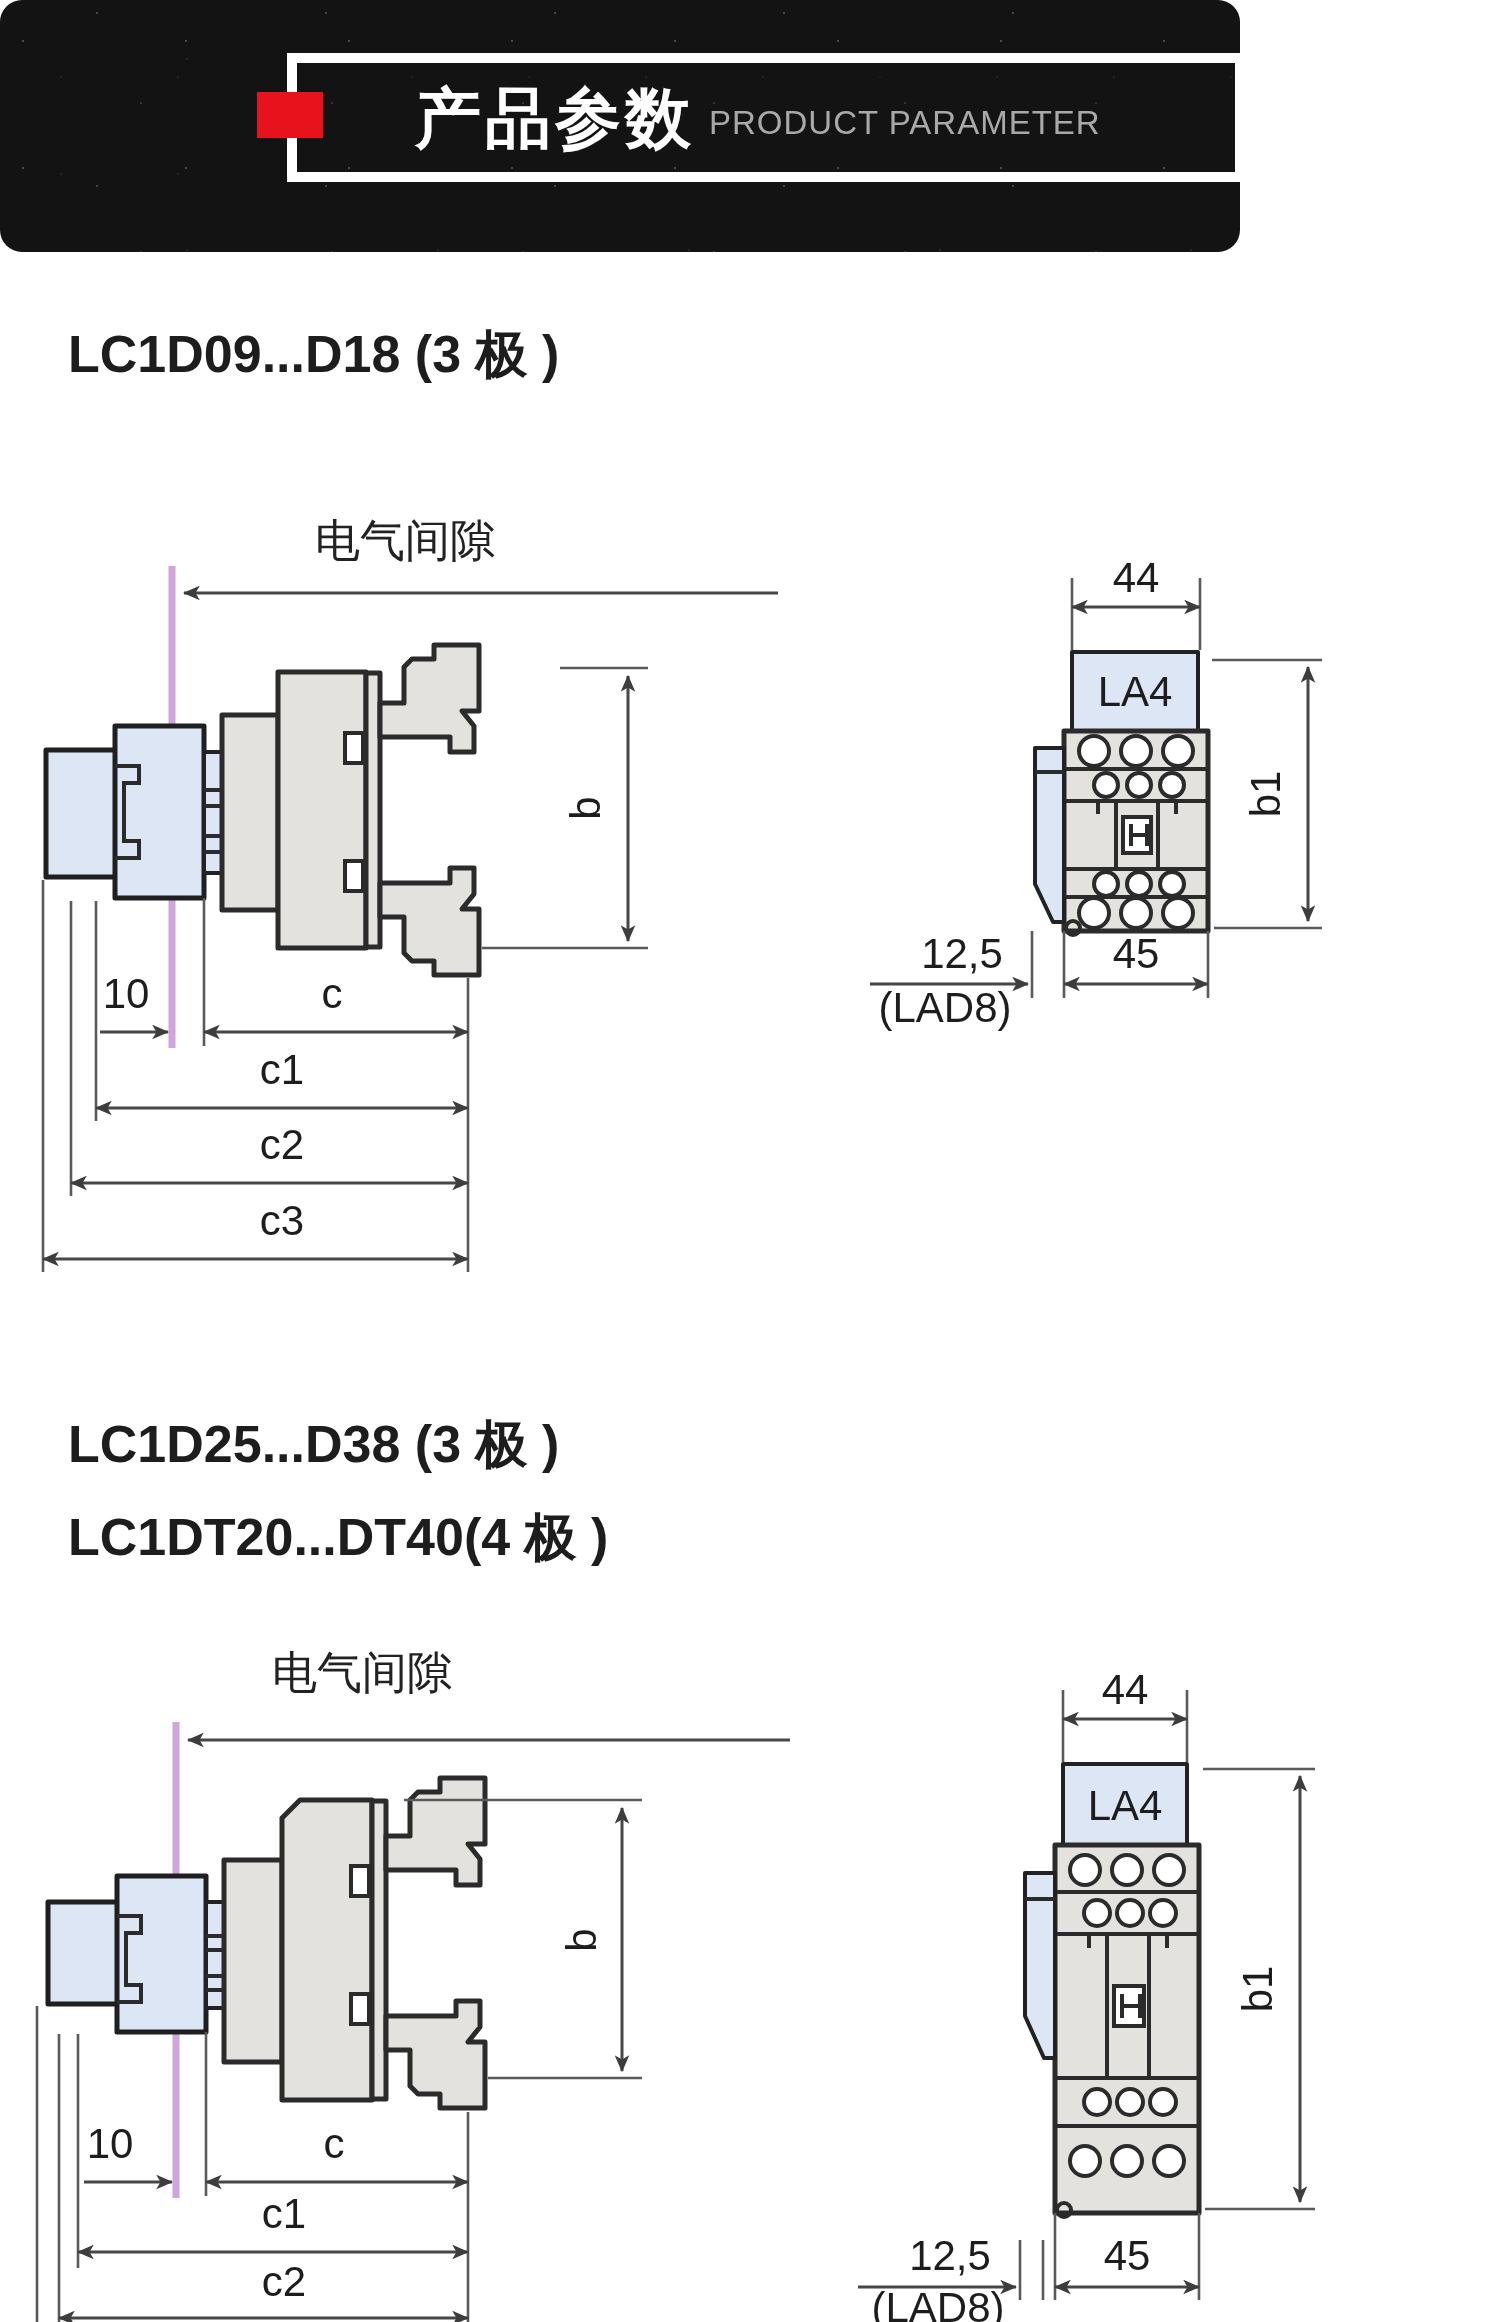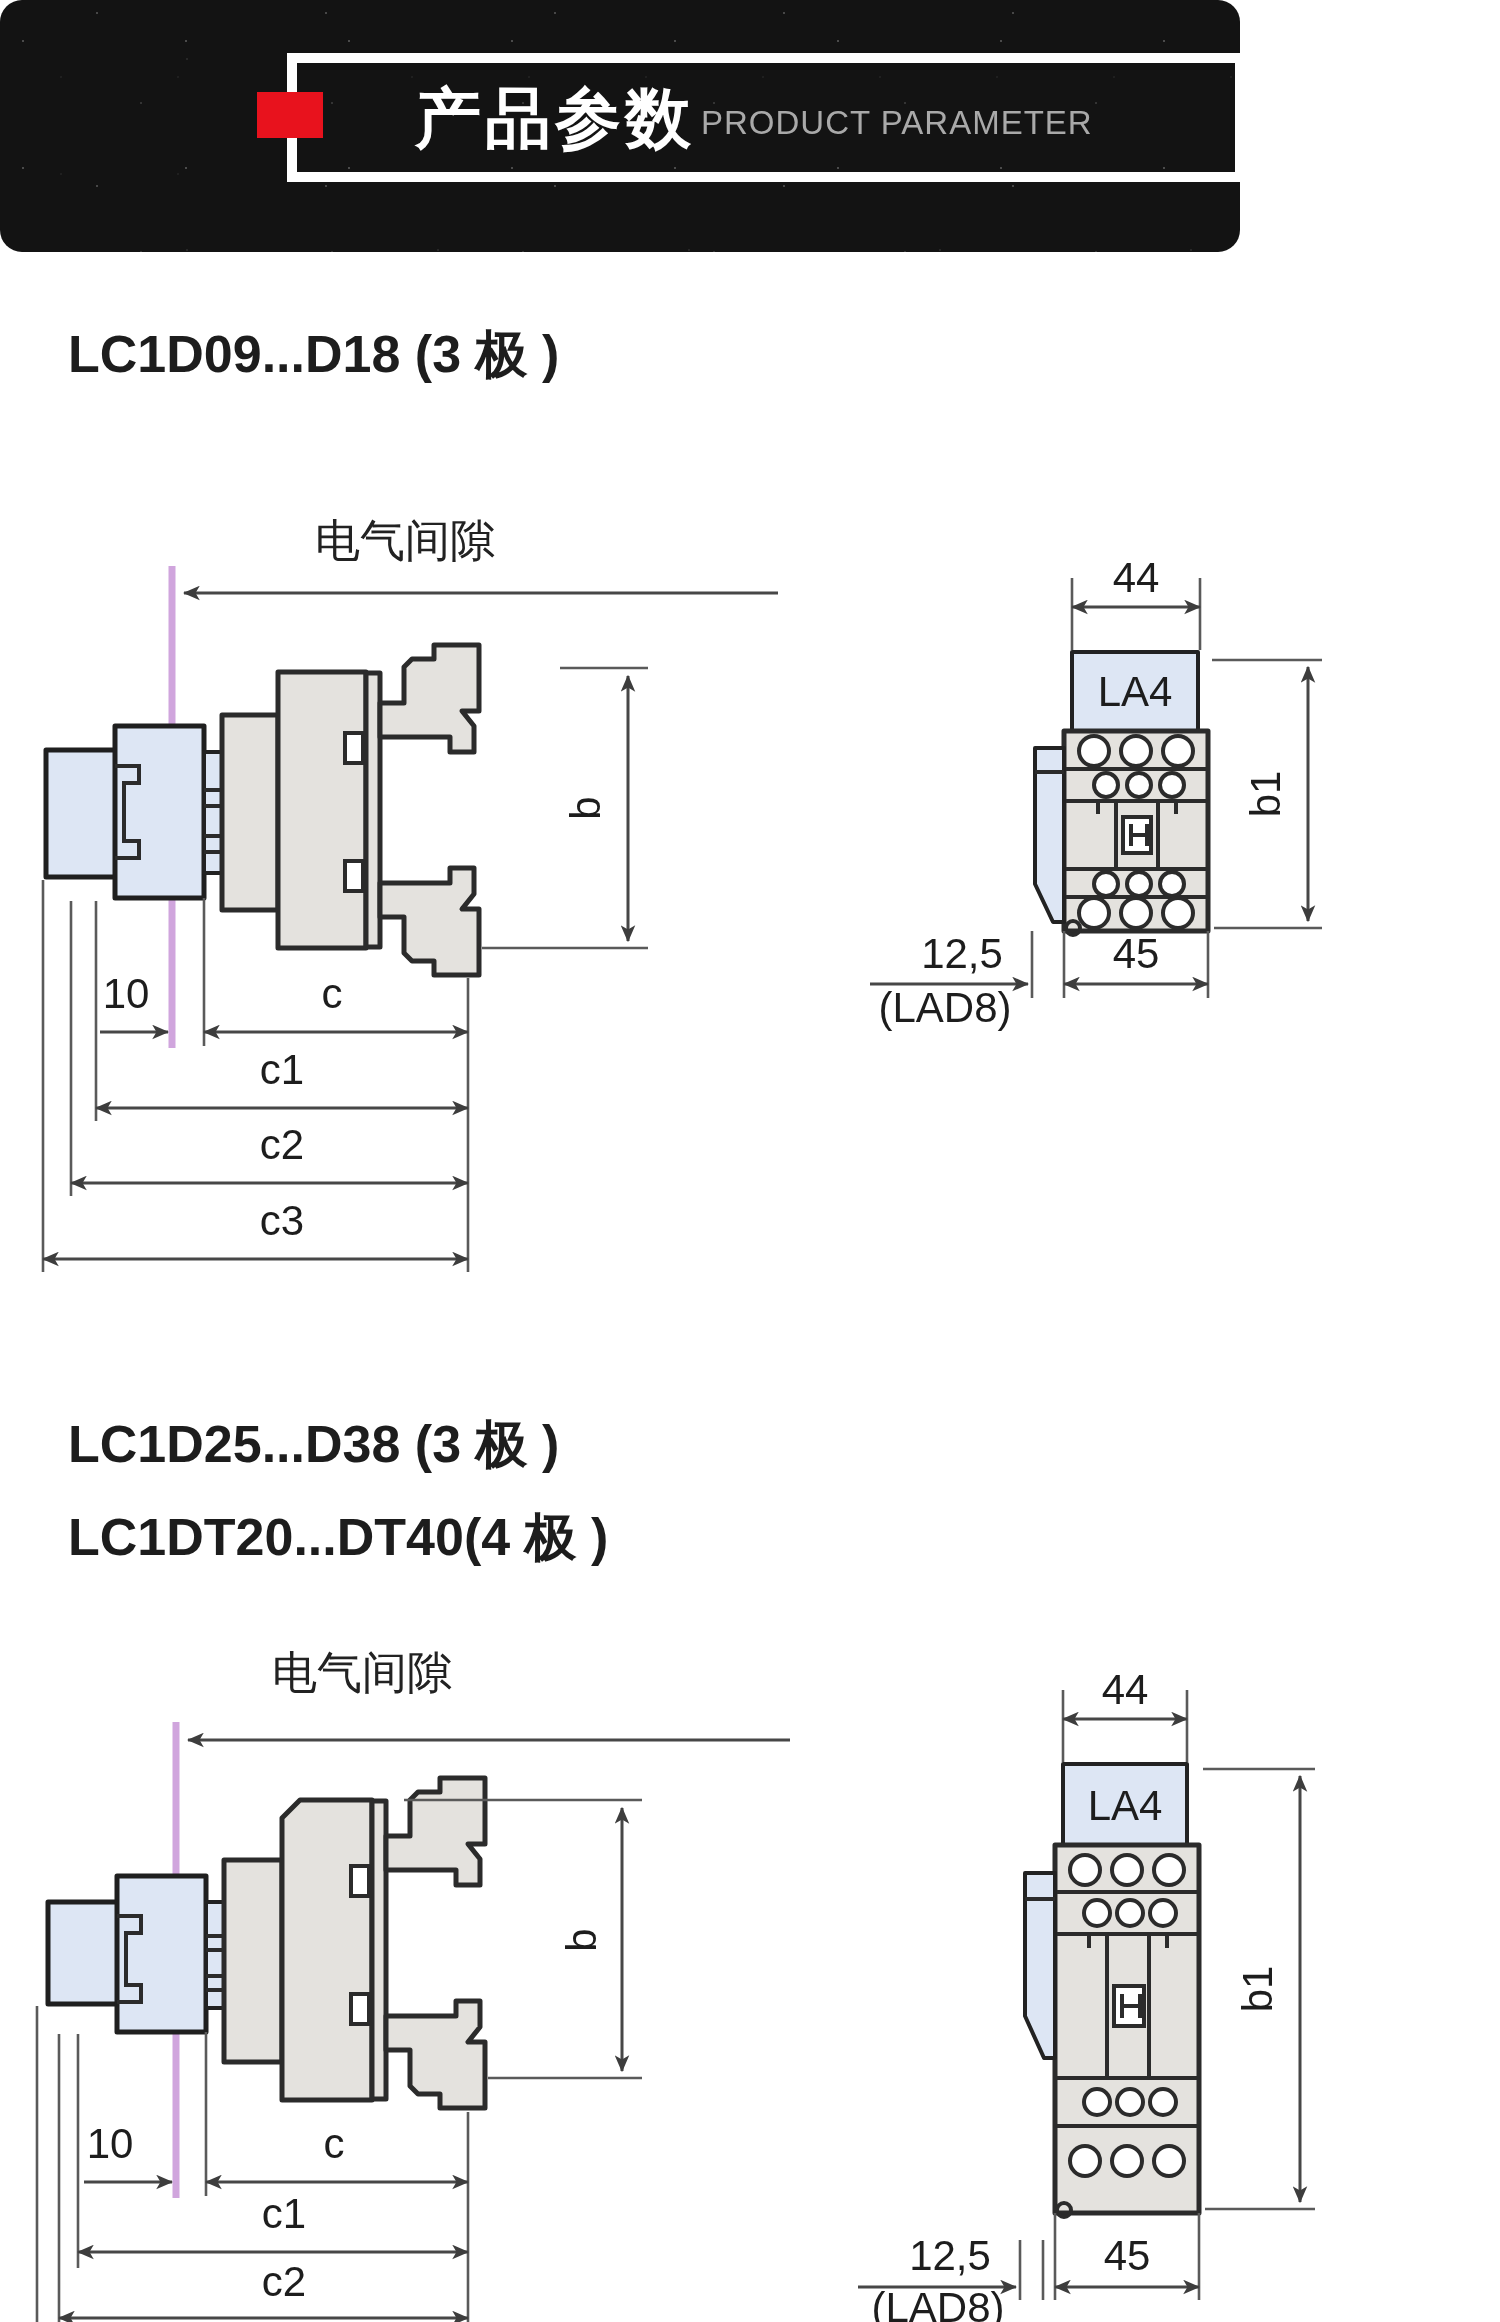--- a/index.html
+++ b/index.html
@@ -11,21 +11,21 @@
       radial-gradient(1.4px 1.4px at 23px 41px, rgba(255,255,255,.85), transparent 70%),
       radial-gradient(1.8px 1.8px at 97px 13px, rgba(255,255,255,.5), transparent 70%),
       radial-gradient(1.1px 1.1px at 61px 77px, rgba(255,255,255,.65), transparent 70%),
       radial-gradient(1.6px 1.6px at 141px 103px, rgba(255,255,255,.38), transparent 70%),
       radial-gradient(1.2px 1.2px at 187px 59px, rgba(255,255,255,.55), transparent 70%);
     background-size:163px 127px,229px 173px,117px 97px,191px 149px,251px 191px;border-radius:22px;}
   .header-box{position:absolute;left:287px;top:53px;width:938px;height:109px;
     border:10px solid #ffffff;display:flex;align-items:center;}
   .header-red{position:absolute;left:257px;top:92px;width:66px;height:46px;background:#e8121d;}
   .hd-cn{color:#ffffff;font-size:66px;font-weight:bold;letter-spacing:4px;margin-left:118px;line-height:1;}
-  .hd-en{color:#a9a9a9;font-size:33px;letter-spacing:1px;margin-left:6px;padding-top:10px;line-height:1;}
+  .hd-en{color:#a9a9a9;font-size:33px;letter-spacing:1px;margin-left:14px;padding-top:10px;line-height:1;}
   
   svg{position:absolute;left:0;top:0;}
   .ttl{font-family:"Liberation Sans",sans-serif;font-weight:bold;font-size:52px;fill:#1d1d1d;}
   .lbl{font-family:"Liberation Sans",sans-serif;font-size:42px;fill:#1d1d1d;}
   .lblcn{font-family:"Liberation Sans",sans-serif;font-size:45px;fill:#222222;}
   .dim{stroke:#474747;stroke-width:3;fill:none;}
   .ext{stroke:#5a5a5a;stroke-width:2.6;fill:none;}
   .body{fill:#e4e2de;stroke:#2b2b2b;stroke-width:5;stroke-linejoin:round;}
   .blue{fill:#dde6f4;stroke:#1f1f1f;stroke-width:5;stroke-linejoin:round;}
   .blue2{fill:#dde6f4;stroke:#222222;stroke-width:4;stroke-linejoin:round;}

